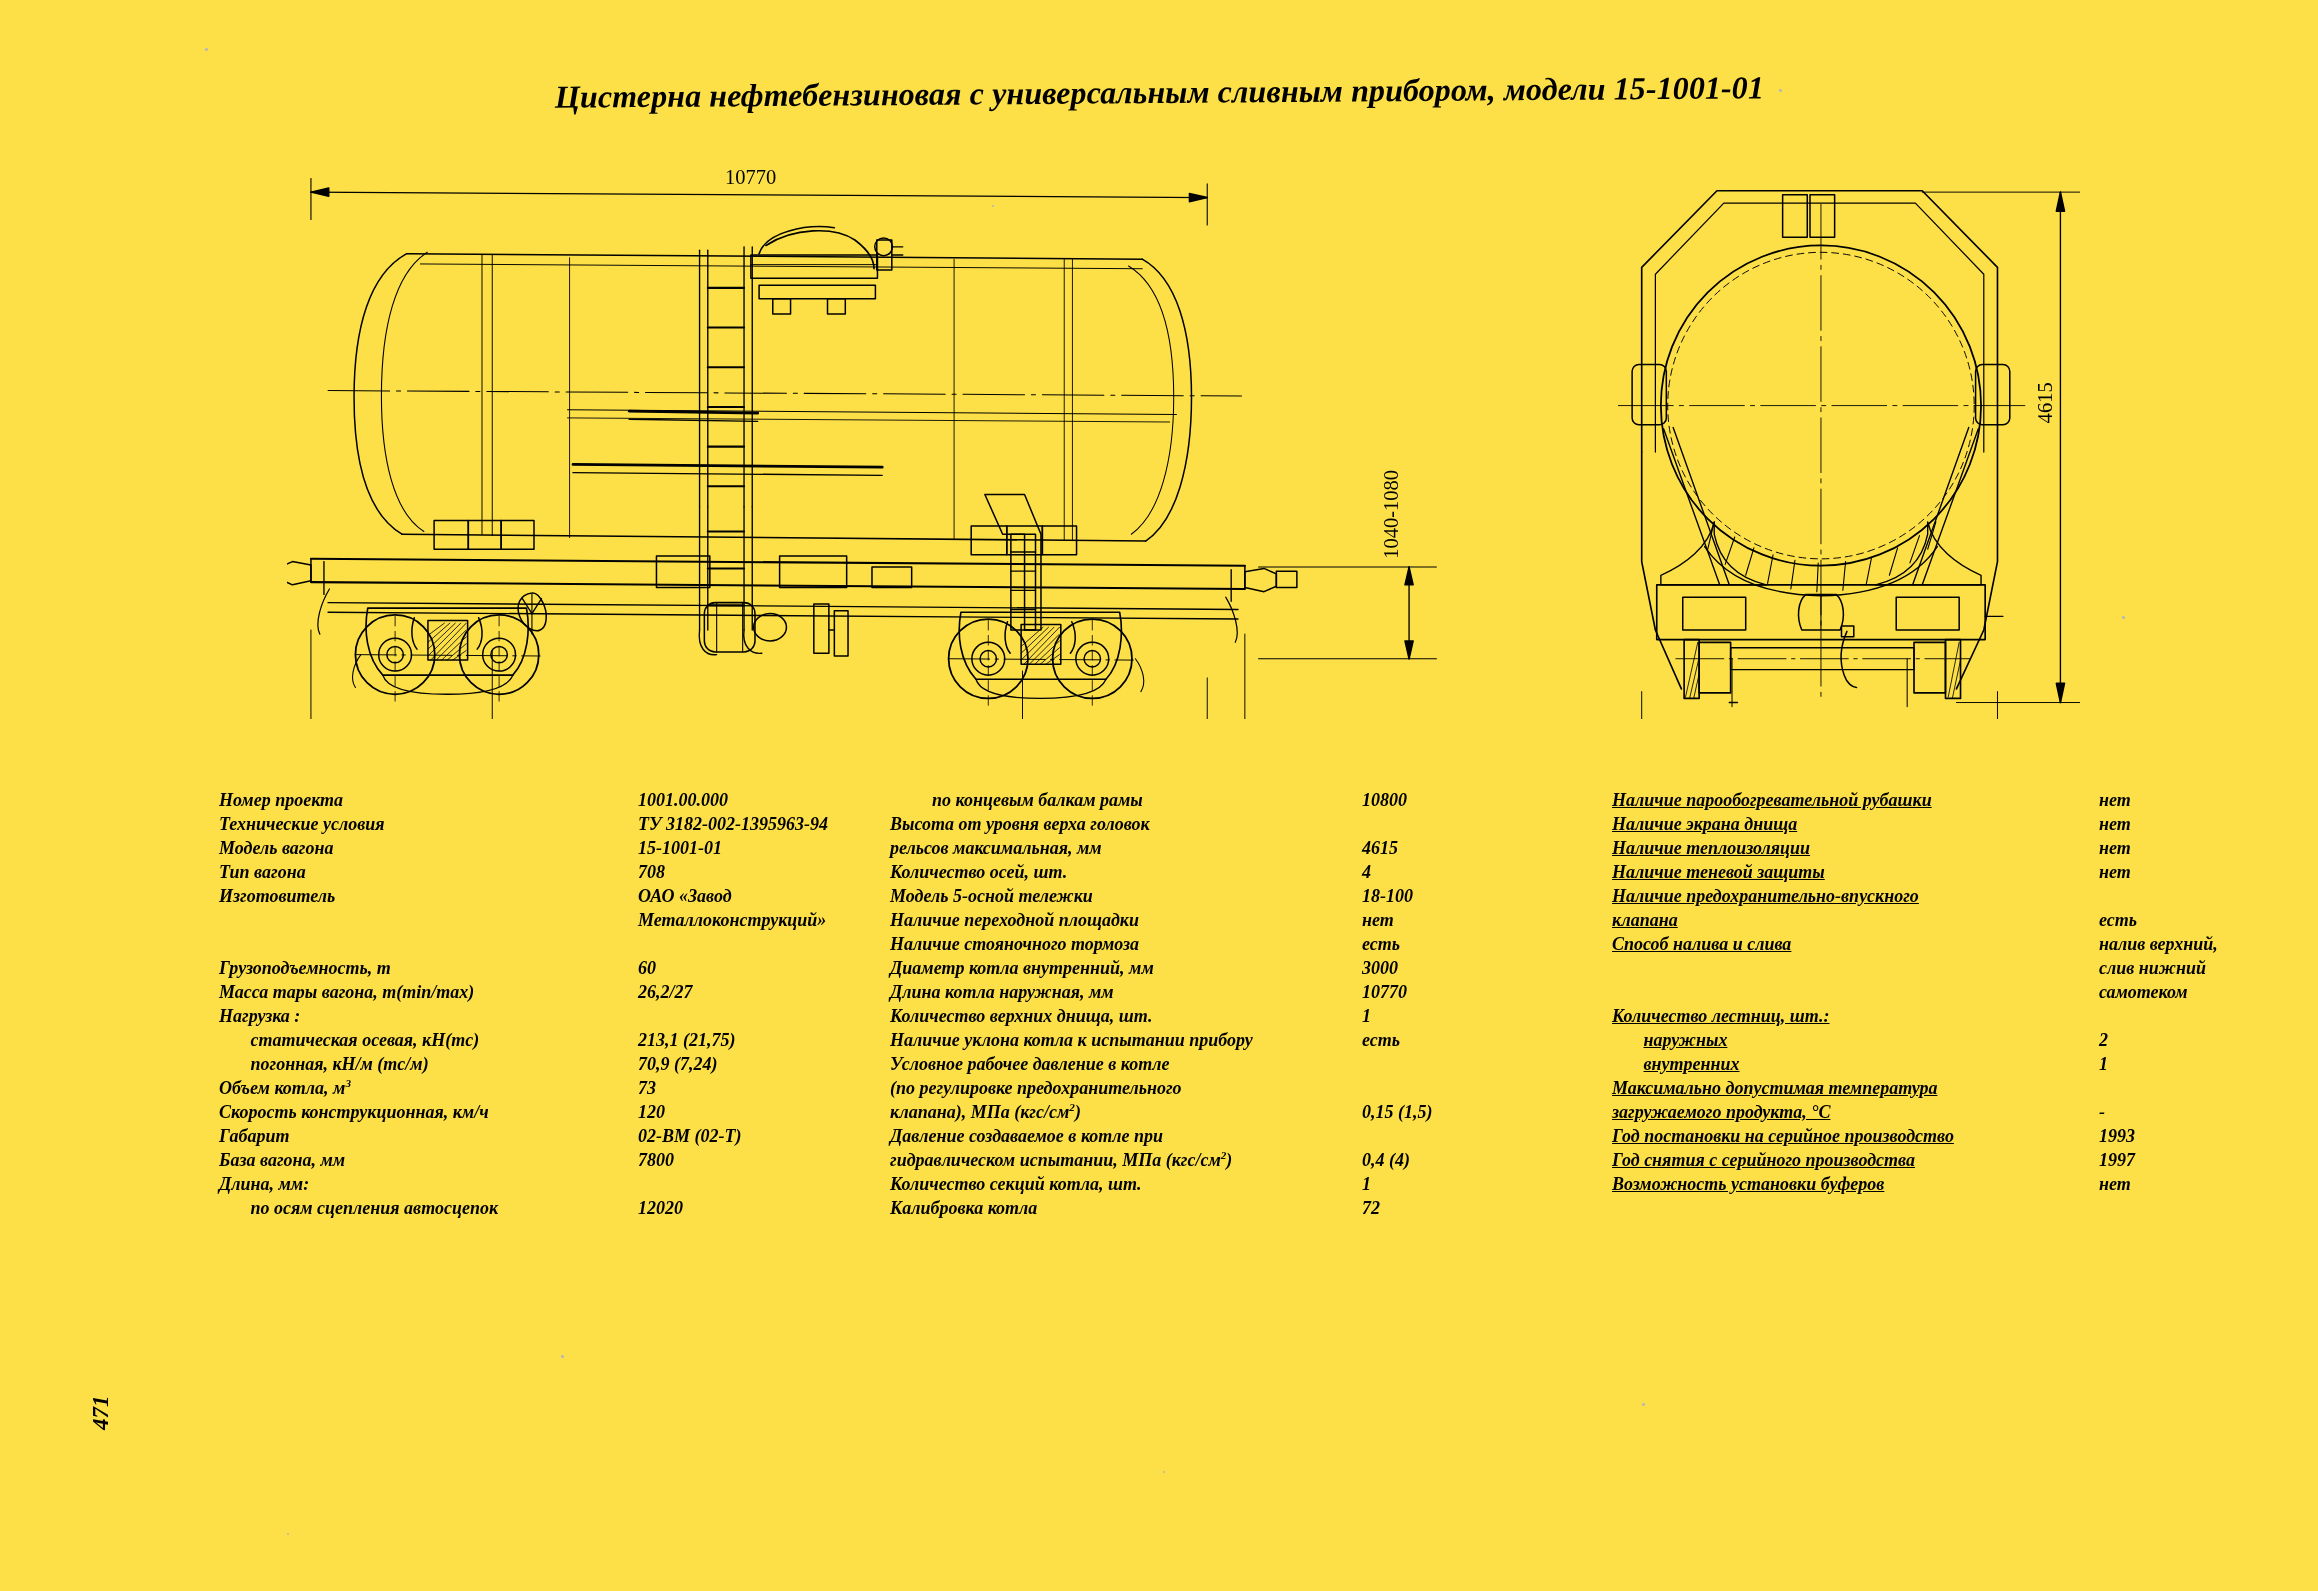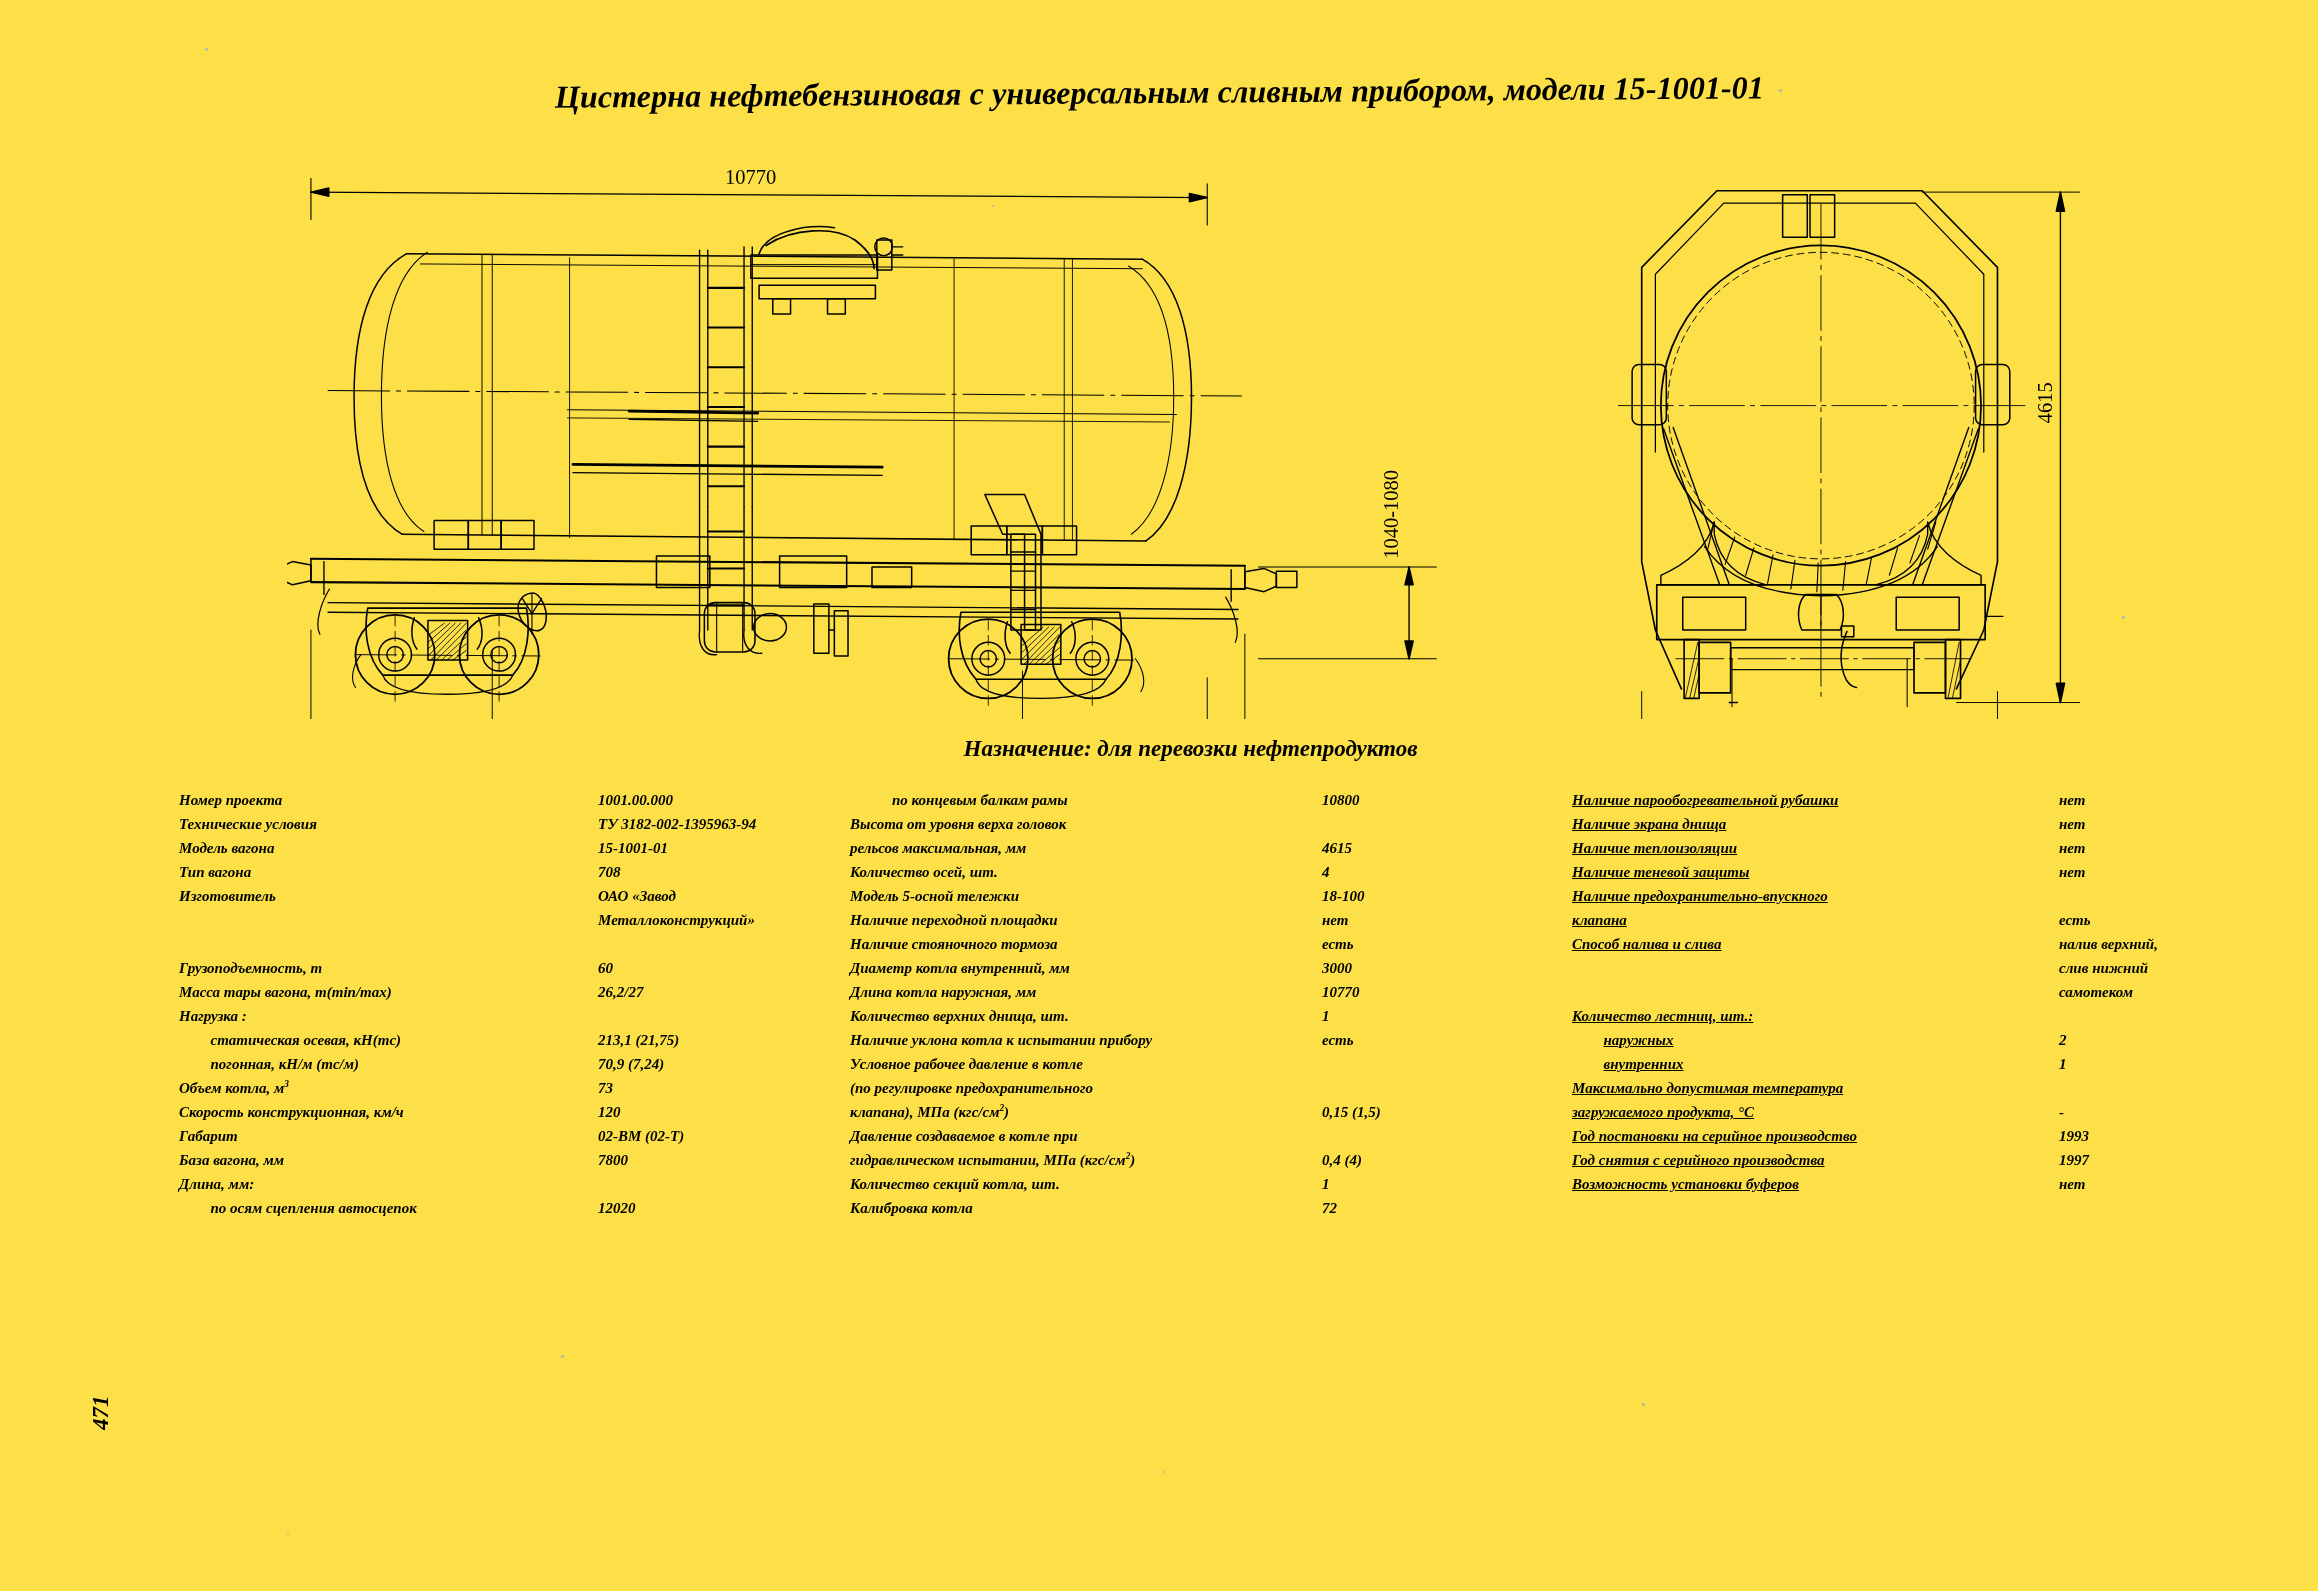--- a/index.html
+++ b/index.html
@@ -64,24 +64,25 @@
   .specs {
     position: absolute;
     top: 788px;
     left: 0;
     width: 100%;
     height: 520px;
   }
   .col {
     position: absolute;
     top: 0;
-    font-size: 15px;
+    font-size: 18px;
     font-style: italic;
     font-weight: bold;
     line-height: 24px;
+    margin-left: 40px;
   }
   .col-left   { left: 179px;  width: 438px; }
   .col-mid    { left: 850px; width: 479px; }
   .col-right  { left: 1572px; width: 493px; text-decoration: underline; }
 
   .col .val-left  { position: absolute; left: 419px; }
   .col .val-mid   { position: absolute; left: 472px; }
   .col .val-right { position: absolute; left: 487px; }
 
   .row {
@@ -465,21 +466,20 @@
           <line x1="620" y1="790" x2="620" y2="900" stroke-width="1.4"></line>
           <line x1="100" y1="876" x2="620" y2="880" stroke-width="2"></line>
           <path d="M100,876 l26,-6 l0,12 z" fill="#000"></path>
           <path d="M620,880 l-26,-6 l0,12 z" fill="#000"></path>
           <text x="288" y="864" font-size="30" fill="#000" stroke="none">3100</text>
         </g>
       </g>
     </svg>
   </div>
 
-  <div class="purpose">Назначение: для перевозки нефтепродуктов</div>
 
   <div class="specs">
 
     <div class="col col-left">
       <div class="row">
         <span>Номер проекта</span>
         <span class="val-left">1001.00.000</span>
       </div>
       <div class="row">
         <span>Технические условия</span>

